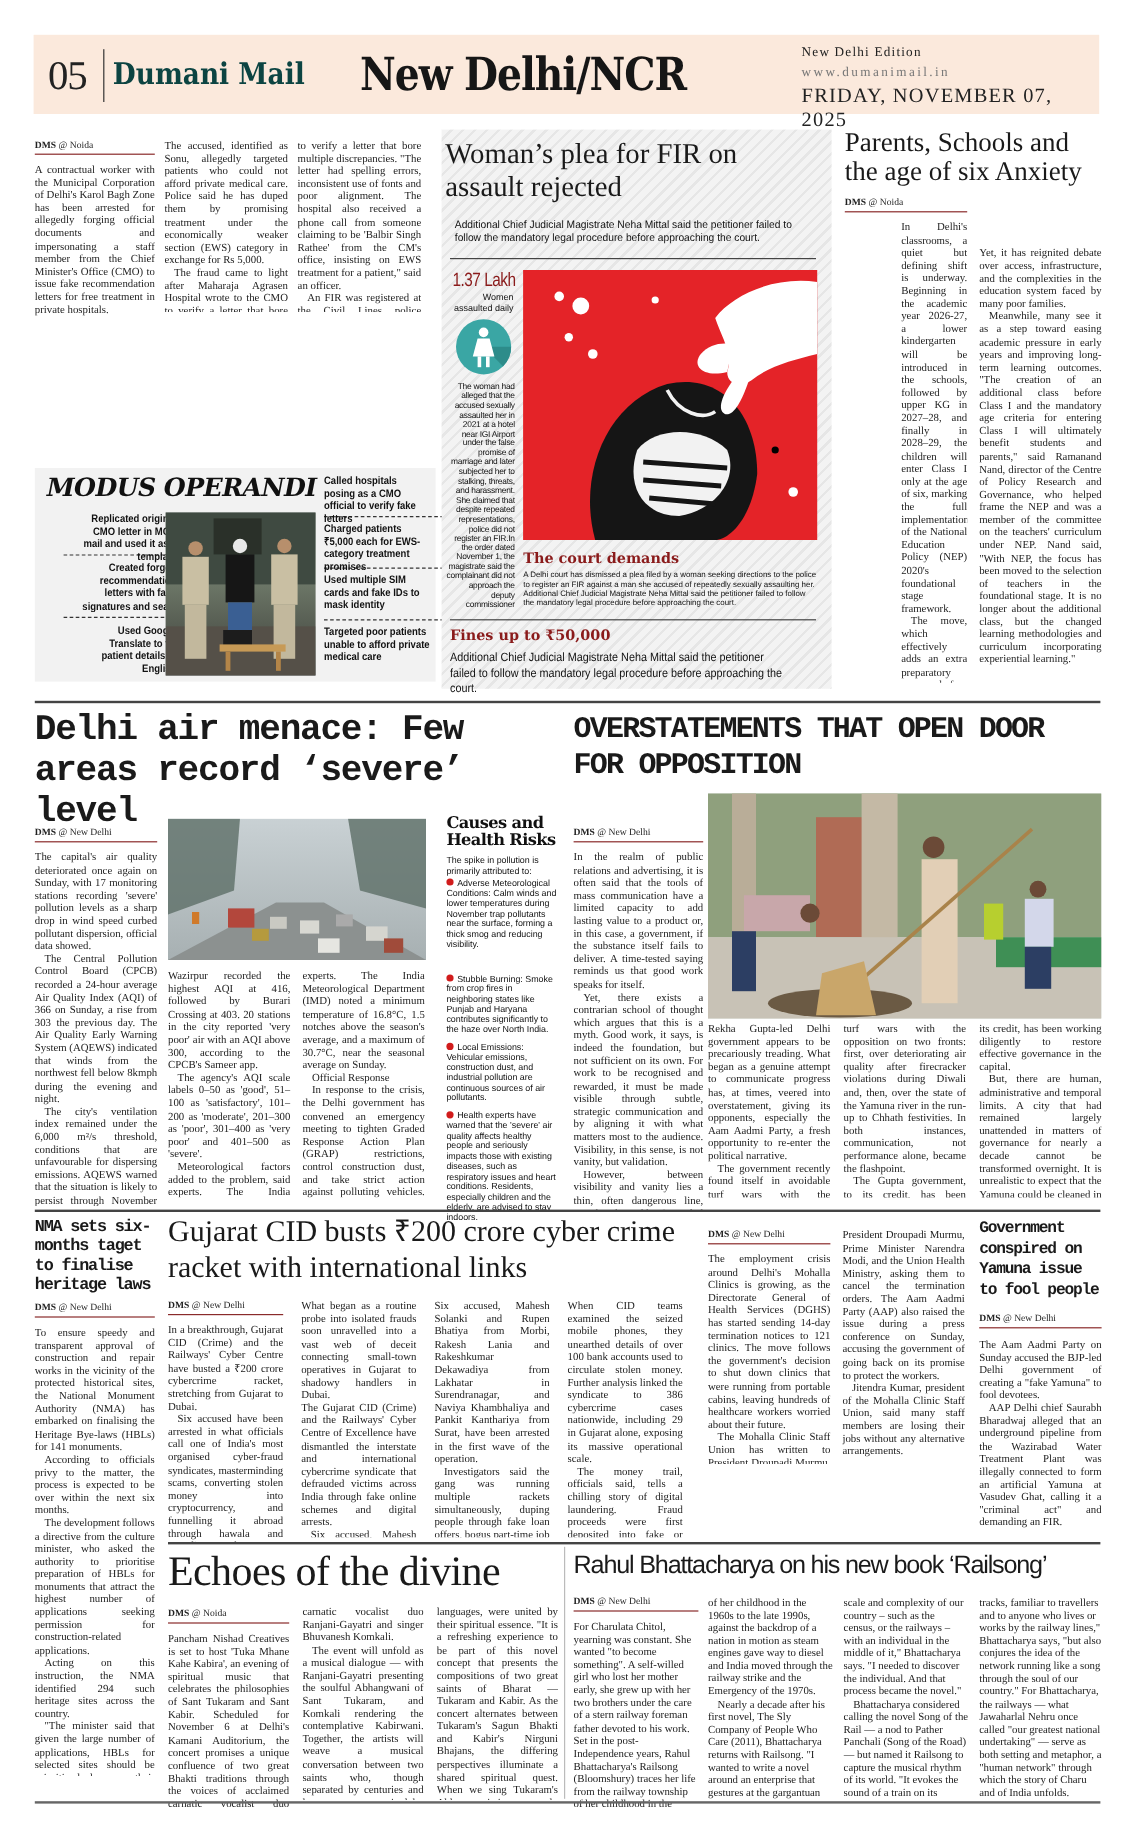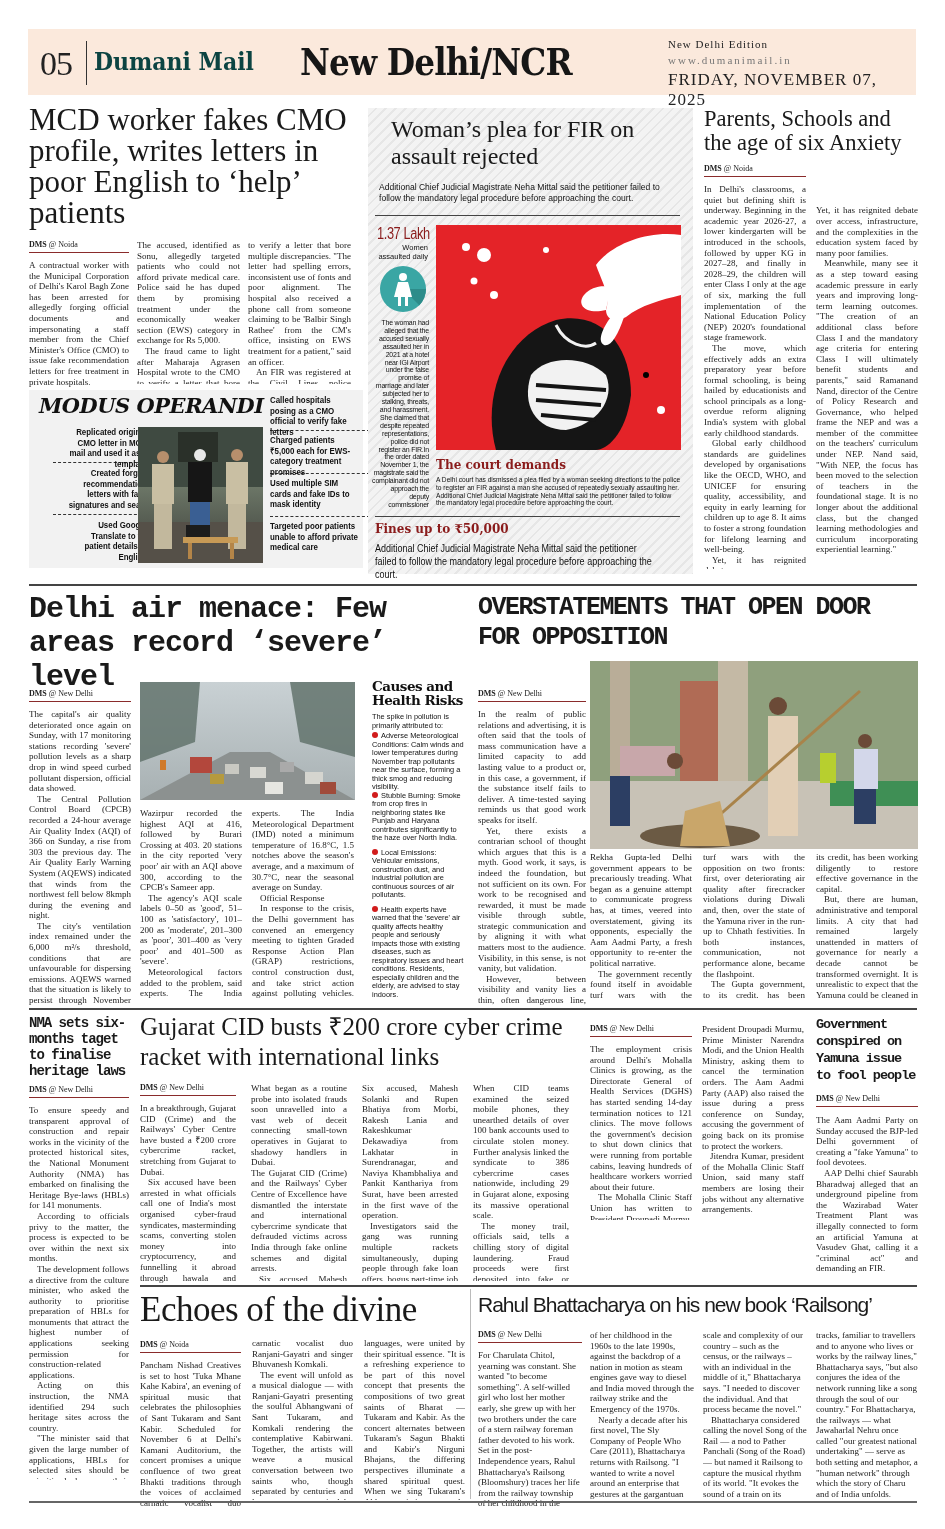--- a/index.html
+++ b/index.html
@@ -30,21 +30,21 @@
   .mo-box { left: 29px; top: 390px; width: 334px; height: 178px; background: #f2f2f2; }
   .mo-title { left: 10px; top: 3px; font-family: "DejaVu Serif", serif; font-style: italic; font-weight: bold; font-size: 21px; color: #111; letter-spacing: -0.5px; }
   .mo-item { font-family: "Liberation Sans", sans-serif; font-size: 9px; line-height: 10.5px; color: #111; font-weight: bold; transform: scaleX(0.88); }
   .mo-left .mo-item { text-align: right; transform-origin: right; }
   .mo-right .mo-item { text-align: left; transform-origin: left; }
   .mo-sep { border-top: 1px dashed #333; }
   .mo-photo { left: 109px; top: 37px; width: 125px; height: 136px; background: linear-gradient(180deg, #48544a 0%, #6f7a6a 40%, #3d3f3a 100%); overflow: hidden; }
 
   
   .fir-box { left: 368px; top: 108px; width: 325px; height: 466px; background: repeating-linear-gradient(135deg, #f3f3f3 0px, #f3f3f3 5px, #e6e6e6 5px, #e6e6e6 7px); }
-  .fir-title { left: 23px; top: 8px; font-family: "Liberation Serif", serif; font-size: 24px; line-height: 27px; color: #1a1a1a; }
+  .fir-title { left: 3px; top: 8px; font-family: "Liberation Serif", serif; font-size: 24px; line-height: 27px; color: #1a1a1a; }
   .fir-sub { left: 11px; top: 74px; width: 305px; font-family: "Liberation Sans", sans-serif; font-size: 9px; line-height: 11px; color: #111; transform: scaleX(0.95); transform-origin: left; }
   .fir-illustration { left: 68px; top: 117px; width: 245px; height: 225px; background: #e42328; overflow: hidden; }
   .stat-num { left: 9px; top: 117px; font-family: "Liberation Sans", sans-serif; font-size: 16px; color: #8a1b1b; transform: scaleX(0.8); transform-origin: left; letter-spacing: -0.5px; }
   .stat-label { left: 8px; top: 136px; width: 52px; text-align: right; font-family: "Liberation Sans", sans-serif; font-size: 7.5px; line-height: 8.5px; color: #111; }
   .woman-icon { left: 12px; top: 158px; width: 46px; height: 46px; border-radius: 50%; background: #3aa6a4; overflow: hidden; }
   .fir-side { left: 4px; top: 211px; width: 57px; text-align: right; font-family: "Liberation Sans", sans-serif; font-size: 7px; line-height: 7.9px; color: #111; letter-spacing: -0.2px; }
   .court-title { left: 68px; top: 350px; font-family: "DejaVu Serif", serif; font-weight: bold; font-size: 12px; color: #8a1b1b; }
   .court-text { left: 68px; top: 368px; width: 245px; font-family: "Liberation Sans", sans-serif; font-size: 6.6px; line-height: 7.8px; color: #111; }
   .fines-title { left: 7px; top: 414px; font-family: "DejaVu Serif", serif; font-weight: bold; font-size: 12px; color: #8a1b1b; }
   .fines-text { left: 7px; top: 434px; width: 312px; font-family: "Liberation Sans", sans-serif; font-size: 10px; line-height: 13px; color: #111; transform: scaleX(0.9); transform-origin: left; }
@@ -61,21 +61,20 @@
   <div class="abs page-no">05</div>
   <div class="abs mh-divider"></div>
   <div class="abs logo">Dumani Mail</div>
   <div class="abs section-title">New Delhi/NCR</div>
   <div class="abs edition">New Delhi Edition</div>
   <div class="abs website">www.dumanimail.in</div>
   <div class="abs dateline">FRIDAY, NOVEMBER 07, 2025</div>
 </div>
 
 <div class="abs" style="left:29px;top:104px;width:334px;">
-  <div class="headline" style="font-size:31px;line-height:31px;width:330px;">MCD worker fakes CMO profile, writes letters in poor English to ‘help’ patients</div>
   <div style="display:flex;gap:8px;margin-top:12px;">
     <div style="width:100px;">
       <div class="byline"><b>DMS</b> <span>@ Noida</span></div>
       <div class="body" style="margin-top:7px;height:128px;overflow:hidden;">
         <p>A contractual worker with the Municipal Corporation of Delhi's Karol Bagh Zone has been arrested for allegedly forging official documents and impersonating a staff member from the Chief Minister's Office (CMO) to issue fake recommendation letters for free treatment in private hospitals.</p>
         <p>The accused, identified as Sonu, allegedly targeted patients who could not afford private medical care. Police said he has duped them by promising treatment under the economically weaker section (EWS) category in exchange for Rs 5,000.</p>
       </div>
     </div>
     <div class="body" style="width:103px;height:144px;overflow:hidden;">
         <div style="margin-top: 0px;">
@@ -172,21 +171,21 @@
   <div class="abs rule-thin" style="left:7px;top:408px;width:305px;background:#444;"></div>
   <div class="abs fines-title">Fines up to ₹50,000</div>
   <div class="abs fines-text">Additional Chief Judicial Magistrate Neha Mittal said the petitioner failed to follow the mandatory legal procedure before approaching the court.</div>
 </div>
 
 <div class="abs" style="left:704px;top:107px;width:214px;">
   <div class="headline" style="font-size:22.5px;line-height:24px;">Parents, Schools and the age of six Anxiety</div>
   <div style="display:flex;gap:10px;margin-top:9px;">
     <div style="width:102px;">
       <div class="byline"><b>DMS</b> <span>@ Noida</span></div>
-      <div class="body" style="margin-top:7px;height:385px;overflow:hidden;">
+      <div class="body" style="margin-top:7px;height:385px;overflow:hidden;margin-left:47px;">
         <p>In Delhi's classrooms, a quiet but defining shift is underway. Beginning in the academic year 2026-27, a lower kindergarten will be introduced in the schools, followed by upper KG in 2027–28, and finally in 2028–29, the children will enter Class I only at the age of six, marking the full implementation of the National Education Policy (NEP) 2020's foundational stage framework.</p>
         <p>The move, which effectively adds an extra preparatory year before formal schooling, is being hailed by educationists and school principals as a long-overdue reform aligning India's system with global early childhood standards.</p>
         <p>Global early childhood standards are guidelines developed by organisations like the OECD, WHO, and UNICEF for ensuring quality, accessibility, and equity in early learning for children up to age 8. It aims to foster a strong foundation for lifelong learning and well-being.</p>
         <p>Yet, it has reignited debate over access, infrastructure, and the complexities in the education system faced by many poor families.</p>
       </div>
     </div>
     <div class="body" style="width:102px;height:392px;overflow:hidden;padding-top:52px;">
         <div style="margin-top: -10.6px;">
       <p style="text-indent:0;">Yet, it has reignited debate over access, infrastructure, and the complexities in the education system faced by many poor families.</p>
       <p>Meanwhile, many see it as a step toward easing academic pressure in early years and improving long-term learning outcomes. "The creation of an additional class before Class I and the mandatory age criteria for entering Class I will ultimately benefit students and parents," said Ramanand Nand, director of the Centre of Policy Research and Governance, who helped frame the NEP and was a member of the committee on the teachers' curriculum under NEP. Nand said, "With NEP, the focus has been moved to the selection of teachers in the foundational stage. It is no longer about the additional class, but the changed learning methodologies and curriculum incorporating experiential learning."</p>
@@ -249,21 +248,21 @@
     <p style="font-weight:normal;">Official Response</p>
     <p>In response to the crisis, the Delhi government has convened an emergency meeting to tighten Graded Response Action Plan (GRAP) restrictions, control construction dust, and take strict action against polluting vehicles. Authorities are monitoring the situation and implementing various measures to mitigate the air quality crisis.</p>
   </div>
     </div>
 </div>
 
 <div class="abs" style="left:372px;top:679px;width:92px;">
   <div class="causes-title">Causes and Health Risks</div>
   <div class="causes-text" style="margin-top:6px;">The spike in pollution is primarily attributed to:</div>
   <div class="causes-text" style="margin-top:2px;"><span class="bullet-dot"></span><span>Adverse Meteorological Conditions: Calm winds and lower temperatures during November trap pollutants near the surface, forming a thick smog and reducing visibility.</span></div>
-  <div class="causes-text" style="margin-top:0;"><span class="bullet-dot"></span><span>Stubble Burning: Smoke from crop fires in neighboring states like Punjab and Haryana contributes significantly to the haze over North India.</span></div>
+  <div class="causes-text" style="margin-top:20px;"><span class="bullet-dot"></span><span>Stubble Burning: Smoke from crop fires in neighboring states like Punjab and Haryana contributes significantly to the haze over North India.</span></div>
   <div class="causes-text" style="margin-top:6px;"><span class="bullet-dot"></span><span>Local Emissions: Vehicular emissions, construction dust, and industrial pollution are continuous sources of air pollutants.</span></div>
   <div class="causes-text" style="margin-top:6px;"><span class="bullet-dot"></span><span>Health experts have warned that the 'severe' air quality affects healthy people and seriously impacts those with existing diseases, such as respiratory issues and heart conditions. Residents, especially children and the elderly, are advised to stay indoors.</span></div>
 </div>
 
 <div class="abs" style="left:478px;top:593px;width:440px;">
   <div class="hl-bold" style="font-size:25px;line-height:30px;letter-spacing:-1.5px;">OVERSTATEMENTS THAT OPEN DOOR FOR OPPOSITION</div>
 </div>
 <div class="abs" style="left:478px;top:689px;width:108px;">
   <div class="byline"><b>DMS</b> <span>@ New Delhi</span></div>
   <div class="body" style="margin-top:7px;height:300px;overflow:hidden;">

